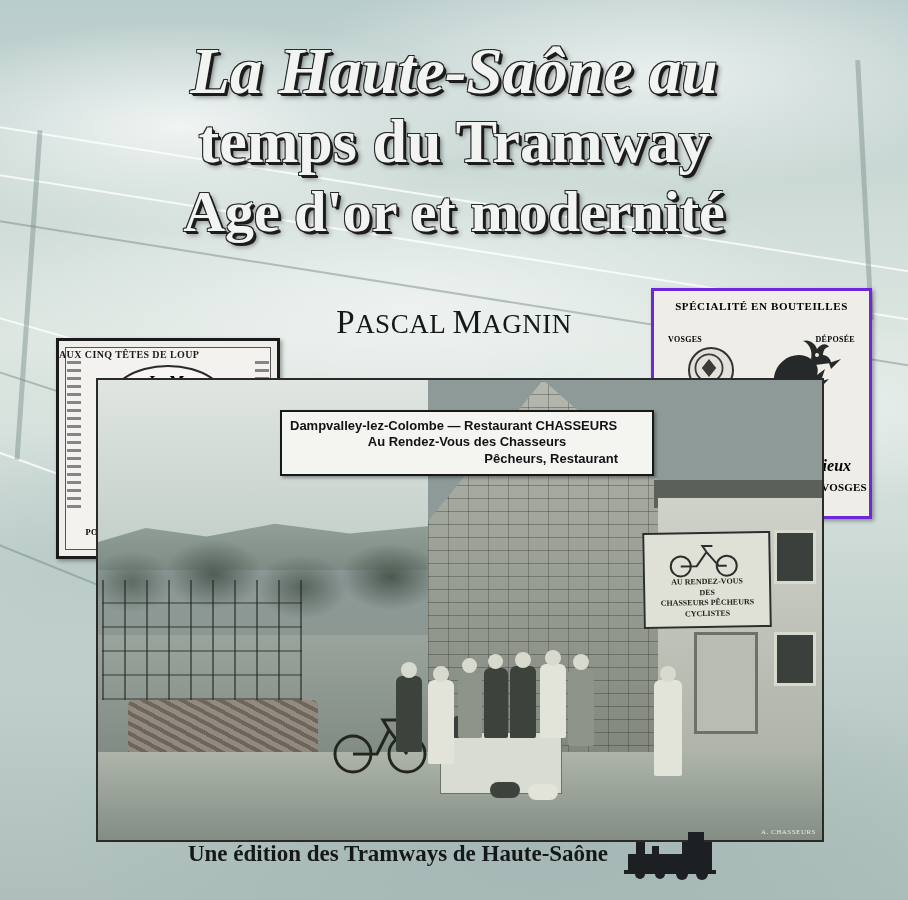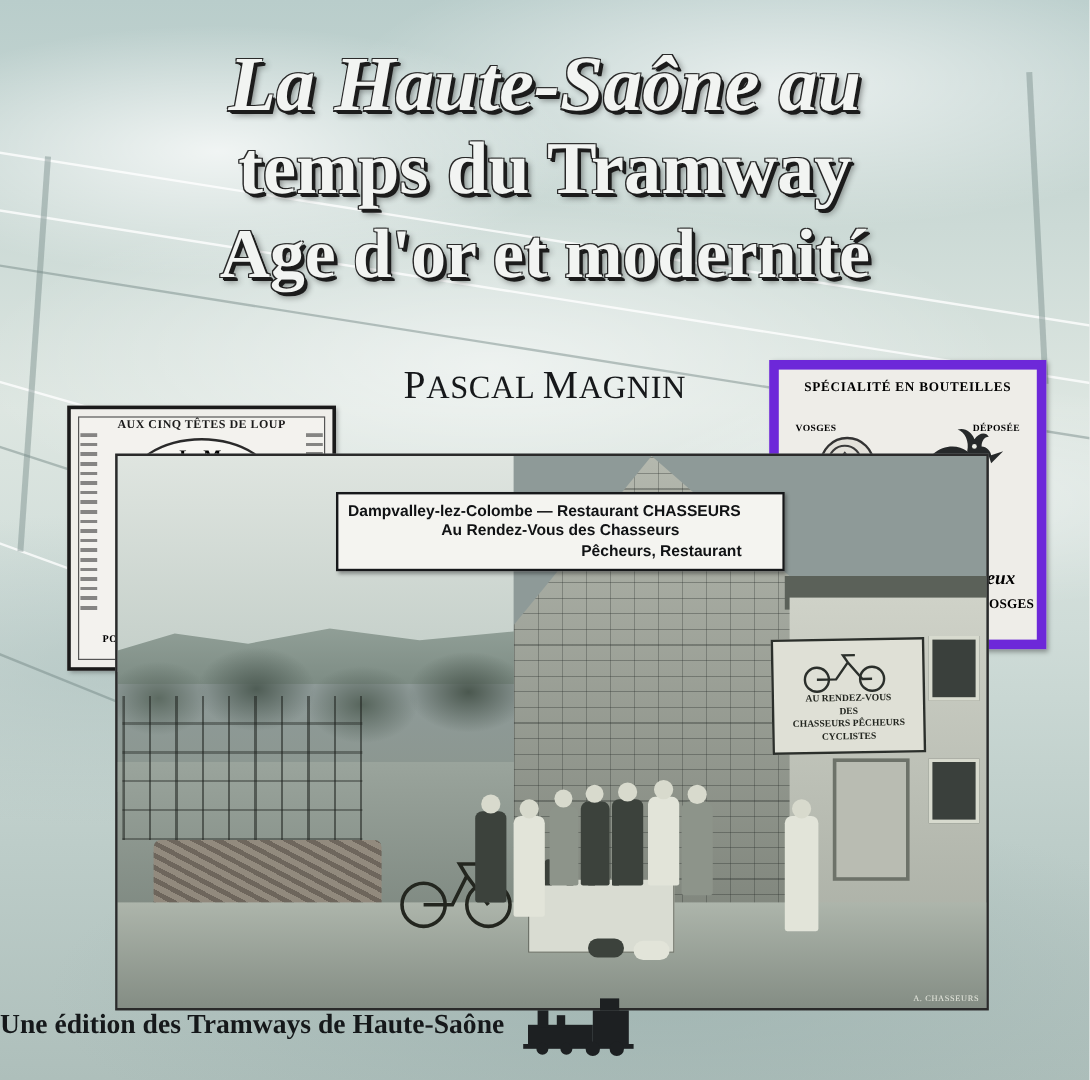--- a/index.html
+++ b/index.html
@@ -100,21 +100,20 @@
   .ll-inner {
     position: absolute;
     inset: 6px;
     border: 1px solid #555;
     background: #f3f2ee;
   }
   .ll-top {
     position: absolute;
     top: 8px;
     left: 0; right: 0;
-    text-align: center;
     font-size: 10px;
     font-weight: bold;
     letter-spacing: .4px;
     color: #1b1b1b;
   }
   .ll-oval {
     position: absolute;
     top: 24px;
     left: 50%;
     transform: translateX(-50%);
@@ -194,24 +193,23 @@
   .ll-side.r { right: 8px; }
 
   
   .label-right {
     position: absolute;
     right: 36px;
     top: 288px;
     width: 215px;
     height: 225px;
     background: #eeede8;
-    border: 8px solid #6d28d9;
+    border: 3px solid #6d28d9;
     box-shadow: 2px 2px 4px rgba(0,0,0,.35);
     overflow: hidden;
-    margin-top: 12px;
   }
   .lr-top {
     position: absolute;
     top: 9px; left: 0; right: 0;
     text-align: center;
     font-size: 11px;
     font-weight: bold;
     letter-spacing: .6px;
   }
   .lr-marque {
@@ -430,21 +428,21 @@
   .cap-l3 { text-align: right; padding-right: 26px; }
 
   
   .footer {
     position: absolute;
     left: 0;
     bottom: 20px;
     width: 908px;
     display: flex;
     align-items: center;
-    justify-content: flex-start;
+    justify-content: center;
     gap: 14px;
   }
   .footer-text {
     font-family: "Liberation Serif", serif;
     font-weight: bold;
     font-size: 23px;
     color: #15181a;
   }
   .loco { width: 98px; height: 52px; }
 </style>

